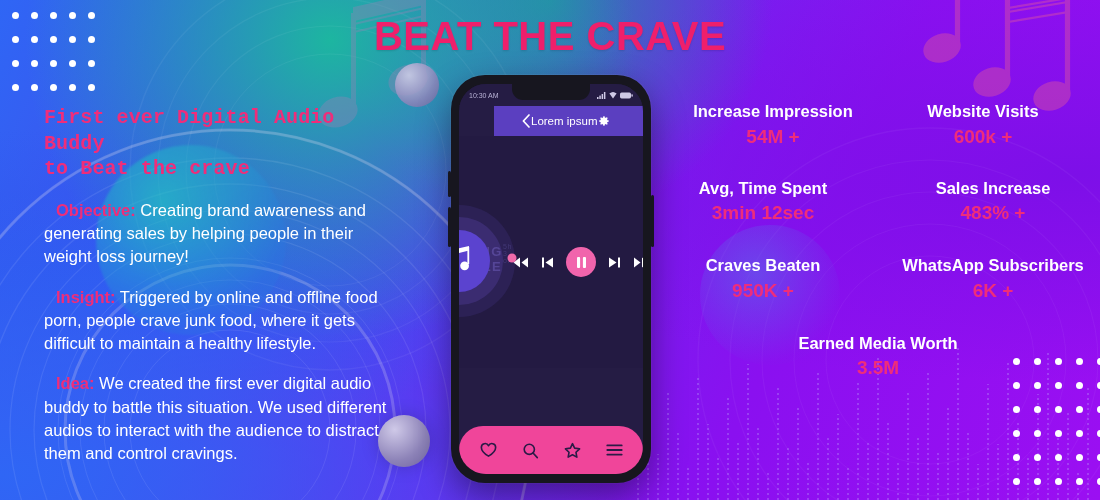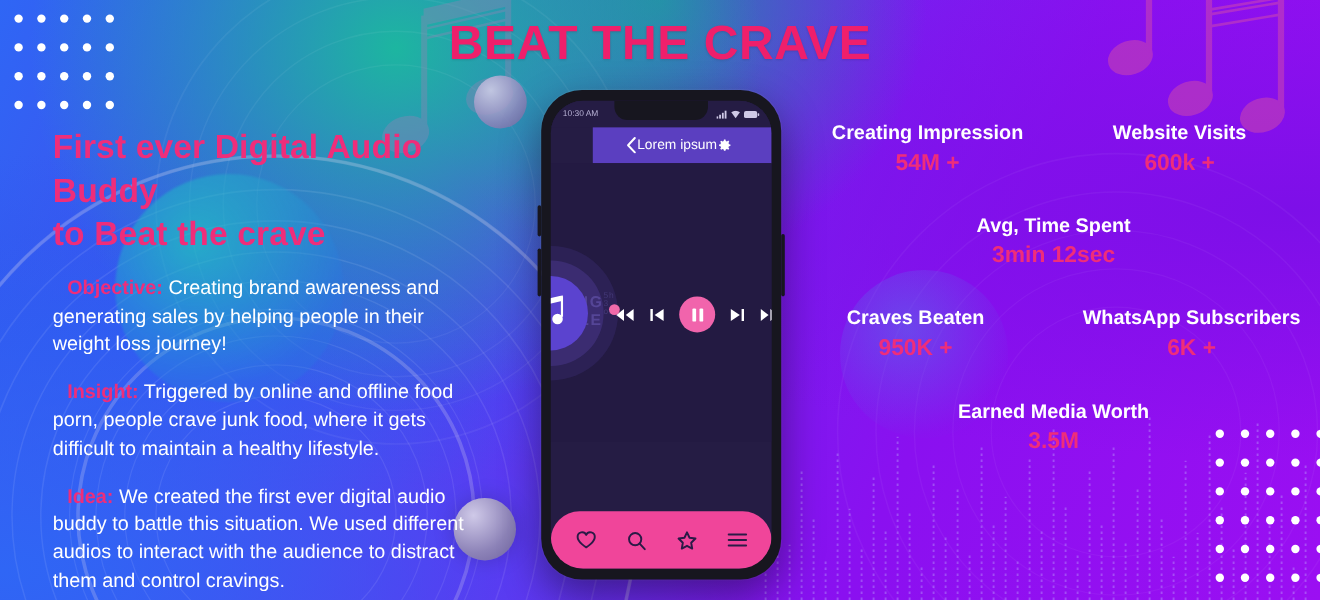--- a/index.html
+++ b/index.html
@@ -52,22 +52,22 @@
   .wave { right:0; top:320px; width:470px; height:180px; opacity:.5; }
 
   .dots { display:grid; gap:0; }
   .dots span { display:block; width:7px; height:7px; border-radius:50%; background:#ffffff; }
   .dots-tl { left:12px; top:12px; grid-template-columns:repeat(5,19px); grid-auto-rows:24px; }
   .dots-br { left:1013px; top:358px; grid-template-columns:repeat(5,21px); grid-auto-rows:24px; }
 
   
   .left-col { position:absolute; left:44px; top:105px; width:360px; }
   .headline {
-    color:#ef2d7a; font-size:28px; font-weight:bold; line-height:1.28;
-    letter-spacing:.1px; margin-bottom:17px;
+    color:#ef2d7a; font-size:20px; font-weight:bold; line-height:1.28;
+    letter-spacing:.1px; margin-bottom:17px;font-family:Liberation Mono, monospace;
   }
   .para { color:#ffffff; font-size:16.5px; line-height:1.41; margin-bottom:17px; }
   .para .lbl { color:#ef2d7a; font-weight:bold;margin-left:12px; }
 
   
   .big-title {
     position:absolute; left:0; right:0; top:14px; text-align:center;
     color:#ef1f6b; font-size:40px; font-weight:bold; letter-spacing:.5px;
     text-shadow:0 1px 2px rgba(0,0,0,.12);
   }
@@ -355,33 +355,37 @@
 
     <p class="para">
       <span class="lbl">Idea:</span><span> We created the first ever digital audio buddy to battle this situation. We used different audios to interact with the audience to distract them and control cravings.</span>
     </p>
   </div>
 
   <div class="stats">
 
     <div class="stat-row r1">
       <div class="stat">
-        <div class="stat-label">Creating Impression</div>
+        <div class="stat-label">Increase Impression</div>
         <div class="stat-value">54M +</div>
       </div>
       <div class="stat">
         <div class="stat-label">Website Visits</div>
         <div class="stat-value">600k +</div>
       </div>
     </div>
 
     <div class="stat-row r2">
       <div class="stat">
         <div class="stat-label">Avg, Time Spent</div>
         <div class="stat-value">3min 12sec</div>
+      </div>
+      <div class="stat">
+        <div class="stat-label">Sales Increase</div>
+        <div class="stat-value">483% +</div>
       </div>
     </div>
 
     <div class="stat-row r2">
       <div class="stat">
         <div class="stat-label">Craves Beaten</div>
         <div class="stat-value">950K +</div>
       </div>
       <div class="stat">
         <div class="stat-label">WhatsApp Subscribers</div>

